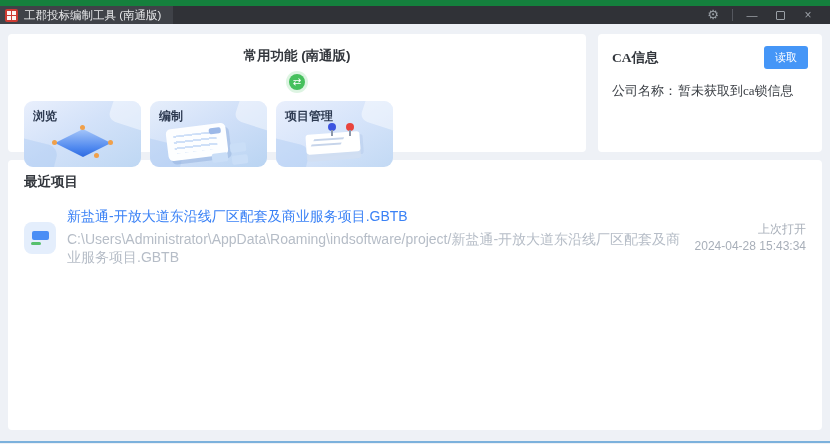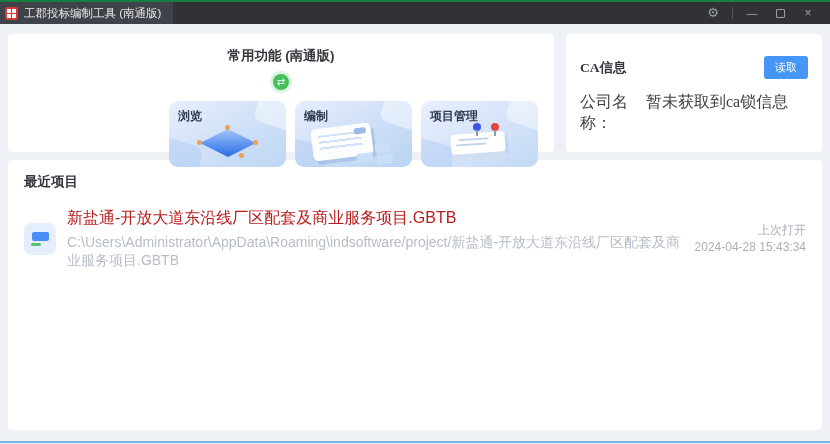--- a/index.html
+++ b/index.html
@@ -2,21 +2,21 @@
 <html><head>
 <meta charset="utf-8">
 <style>
   * { margin:0; padding:0; box-sizing:border-box; }
   html,body { width:830px; height:444px; }
   body { font-family:"Liberation Sans","DejaVu Sans",sans-serif; background:#eef1f6; overflow:hidden; }
 
   .app { position:relative; width:830px; height:444px; background:#eef1f6; }
 
   
-  .titlebar { height:24px; background:#303237; border-top:2px solid #15803d; display:flex; align-items:stretch; }
+  .titlebar { height:24px; background:#303237; border-top:6px solid #15803d; display:flex; align-items:stretch; }
   .tab { display:flex; align-items:center; gap:6px; padding:0 12px 0 5px; background:#3f4248; }
   .logo { width:13px; height:13px; background:#ce3a32; border-radius:2px; display:grid; grid-template-columns:1fr 1fr; grid-template-rows:1fr 1fr; gap:1px; padding:2px; }
   .logo span { background:#ffffff; opacity:.95; }
   .tab-title { color:#e7e8ea; font-size:11.5px; white-space:nowrap; }
   .controls { margin-left:auto; display:flex; align-items:center; padding-right:8px; color:#9aa0a6; }
   .ctl { width:28px; text-align:center; font-size:12px; line-height:22px; cursor:pointer; }
   .ctl.gear { font-size:13px; }
   .ctl-divider { width:1px; height:12px; background:#54575e; margin:0 5px; }
   .ctl.min { font-size:11px; }
   .maxbox { display:inline-block; width:9px; height:9px; border:1px solid #9aa0a6; border-radius:1px; position:relative; top:1px; }
@@ -26,21 +26,21 @@
   .content { position:absolute; top:26px; left:0; right:0; bottom:0; padding:8px; display:flex; flex-direction:column; gap:8px; }
   .row-top { display:flex; gap:12px; height:118px; }
   .panel { background:#ffffff; border-radius:4px; }
 
   .section-title { font-size:13.5px; font-weight:bold; color:#33373d; }
 
   
   .features { flex:1; padding:13px 16px; }
   .features-header { display:flex; align-items:center; gap:9px;flex-direction:column; }
   .ver-icon { width:16px; height:16px; border-radius:50%; background:#45c05c; color:#fff; font-size:10px; line-height:16px; text-align:center; box-shadow:0 0 0 3px rgba(69,192,92,.18); }
-  .cards { display:flex; gap:9px; margin-top:11px;justify-content:flex-end; }
+  .cards { display:flex; gap:9px; margin-top:11px; }
   .card { width:117px; height:66px; border-radius:9px; position:relative; overflow:hidden; cursor:pointer; }
   .card-label { position:absolute; top:7px; left:9px; font-size:12px; font-weight:bold; color:#2e3b52; z-index:4; }
   .card::before { content:""; position:absolute; right:-14px; top:-16px; width:42px; height:42px; border-radius:8px; background:rgba(255,255,255,.45); transform:rotate(18deg); }
   .card::after { content:""; position:absolute; left:-16px; bottom:-20px; width:46px; height:46px; border-radius:10px; background:rgba(160,195,240,.35); transform:rotate(14deg); }
   .card-browse { background:linear-gradient(150deg,#e9effc 0%,#d3e2f9 45%,#bed7f3 100%); }
   .card-edit { background:linear-gradient(150deg,#e6eefb 0%,#cfdff8 50%,#b9d4f2 100%); }
   .card-pm { background:linear-gradient(150deg,#e9effc 0%,#d6e4fa 50%,#c2d9f4 100%); }
 
   .diamond { position:absolute; left:31px; top:28px; width:56px; height:28px; background:linear-gradient(180deg,#a6c6f9 0%,#4c86ee 70%,#2f6be0 100%); clip-path:polygon(50% 0,100% 50%,50% 100%,0 50%); z-index:2; }
   .dot { position:absolute; width:5px; height:5px; border-radius:50%; background:#f0a04a; z-index:3; }
@@ -53,37 +53,37 @@
   .chip.c1 { left:80px; top:42px; } .chip.c2 { left:62px; top:52px; } .chip.c3 { left:82px; top:54px; }
 
   .pmbox { position:absolute; left:30px; top:32px; width:54px; height:20px; background:#ffffff; border-radius:3px; transform:rotate(-4deg); box-shadow:0 7px 0 rgba(210,223,242,.9), 3px 3px 0 rgba(160,185,225,.25); z-index:2; }
   .pmbox::before { content:""; position:absolute; left:8px; top:5px; width:30px; height:2px; background:#c6d4ea; box-shadow:0 5px 0 #c6d4ea; transform:skewX(-30deg); }
   .pin { position:absolute; z-index:3; width:8px; height:8px; border-radius:50%; }
   .pin::after { content:""; position:absolute; left:3px; top:7px; width:2px; height:6px; background:#8d98ab; }
   .pin.blue { left:52px; top:22px; background:#3d55e0; }
   .pin.red { left:70px; top:22px; background:#e8443e; }
 
   
-  .ca { width:256px; padding:22px 14px; }
+  .ca { width:224px; padding:12px 14px; }
   .ca-header { display:flex; align-items:center; }
   .ca-title { font-family:"Liberation Serif","DejaVu Serif",serif; }
   .read-btn { margin-left:auto; background:#4596f7; color:#ffffff; border:none; border-radius:3px; font-size:11px; padding:4px 11px; cursor:pointer; font-family:"Liberation Sans",sans-serif; }
-  .ca-row { display:flex; margin-top:13px; font-family:"Liberation Serif","DejaVu Serif",serif; font-size:16px; color:#3c4046; }
+  .ca-row { display:flex; margin-top:13px; font-family:"Liberation Serif","DejaVu Serif",serif; font-size:13px; color:#3c4046; }
   .ca-label { width:66px; flex:none; }
   .ca-value { white-space:nowrap; }
 
   
   .recent { flex:1; padding:13px 16px; margin-bottom:6px; }
   .recent-header { display:flex; align-items:center; }
   .open-btn { margin-left:auto; background:#fbfdff; color:#5b96f2; border:1px solid #c6dbf8; border-radius:3px; font-size:11px; padding:4px 9px; cursor:pointer; }
   .item { display:flex; align-items:center; gap:11px; margin-top:17px; cursor:pointer; }
   .file-icon { width:32px; height:32px; border-radius:8px; background:#e4eefc; display:flex; flex-direction:column; align-items:center; justify-content:center; gap:2px; flex:none; }
   .fi-blue { width:17px; height:9px; background:#4a8ef5; border-radius:2px; }
   .fi-green { width:10px; height:3px; background:#56c06d; border-radius:1.5px; align-self:flex-start; margin-left:7px; }
-  .item-name { font-size:16px; color:#b91c1c; }
+  .item-name { font-size:14px; color:#3b82f6; }
   .item-path { font-size:14px; color:#b6bdc7; margin-top:5px; }
   .item-right { margin-left:auto; text-align:right; font-size:12px; color:#a8afb9; line-height:17px; white-space:nowrap; }
 
   .bottom-accent { position:absolute; left:0; right:0; bottom:1px; height:2px; background:#7cb1dc; }
 </style>
 </head>
 <body>
 
 <div class="app">
 

